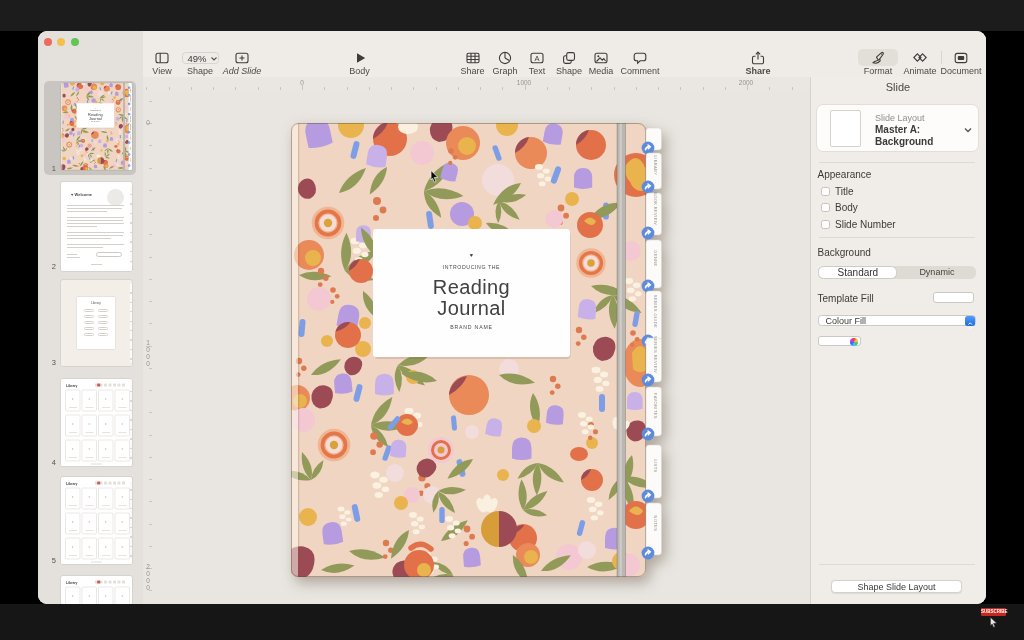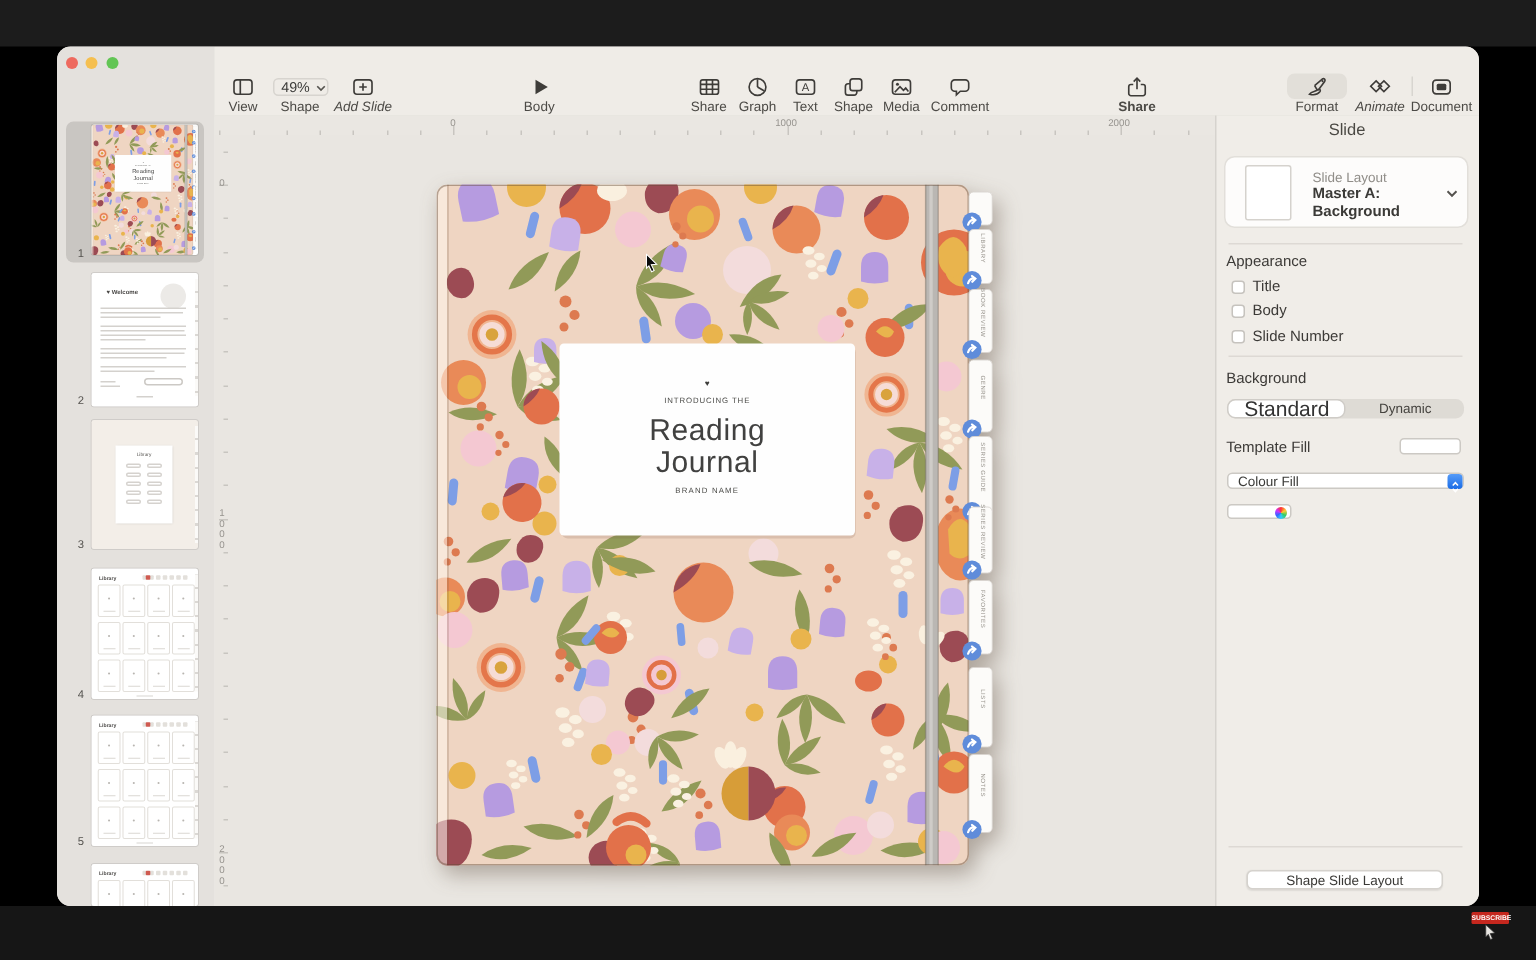--- a/index.html
+++ b/index.html
@@ -499,21 +499,21 @@
   <div class="abs tbi" style="left:840px;"><svg width="16" height="16" viewBox="0 0 16 16" fill="none" stroke="#3e3c39" stroke-width="1.1">
         <path d="M9 9.8 L13.1 4.3 C13.9 3.1 12.7 1.9 11.5 2.7 L6.4 7.1"></path>
         <path d="M8.8 9.6 C7 11.4 4.6 10.6 3 12.8 C5.8 13.6 8.4 13 9.9 11.2 C10.6 10.3 10 9 9 9.8 C8 10.4 7.6 9 6.4 7.1"></path>
         <circle cx="11.7" cy="4.1" r="0.7" fill="#3e3c39" stroke="none"></circle>
       </svg></div>
   <div class="abs lbl" style="left:840px;">Format</div>
   <div class="abs tbi" style="left:882px;"><svg width="16" height="16" viewBox="0 0 16 16" fill="none" stroke="#3e3c39" stroke-width="1.1">
         <path d="M5.4 3.9 L9 7.5 L5.4 11.1 L1.8 7.5 Z"></path>
         <path d="M10.6 3.9 L14.2 7.5 L10.6 11.1 L7 7.5 Z"></path>
       </svg></div>
-  <div class="abs lbl" style="left:882px;font-style:italic;">Animate</div>
+  <div class="abs lbl" style="left:882px;">Animate</div>
   <div class="abs" style="left:903px; top:20px; width:1px; height:13px; background:#d8d5d0;"></div>
   <div class="abs tbi" style="left:923px;"><svg width="16" height="16" viewBox="0 0 16 16" fill="none" stroke="#3e3c39" stroke-width="1.1">
         <rect x="2.2" y="3.4" width="11.6" height="9.2" rx="2.2"></rect>
         <rect x="4.8" y="5.9" width="6.4" height="4.2" rx="1" fill="#3e3c39" stroke="none"></rect>
       </svg></div>
   <div class="abs lbl" style="left:923px;">Document</div>
 
   <div class="abs" style="left:6px; top:50px; width:92px; height:94px; background:#c9c6c2; border-radius:5px;"></div>
   <div class="abs thumb" style="top:52px; height:87px;"><svg width="71" height="87" viewBox="0 0 372 454" preserveAspectRatio="none">
         <use href="#jcover"></use>
@@ -659,21 +659,21 @@
   <div class="abs cb" style="left:783px; top:155.5px;"></div>
     <div class="abs rlbl" style="left:797px; top:155px;">Title</div>
   <div class="abs cb" style="left:783px; top:171.5px;"></div>
     <div class="abs rlbl" style="left:797px; top:171px;">Body</div>
   <div class="abs cb" style="left:783px; top:188.5px;"></div>
     <div class="abs rlbl" style="left:797px; top:188px;">Slide Number</div>
   <div class="abs sideline" style="top:205.9px;"></div>
   <div class="abs rlbl" style="left:779.5px; top:216px;">Background</div>
   <div class="abs" style="left:780.4px; top:234.5px; width:158px; height:13.5px; background:#dedbd5; border-radius:5.5px;">
     <div class="abs" style="left:0; top:0; width:79px; height:13.5px; background:#fff; border:1px solid #cfccc7; border-radius:5.5px;"></div>
-    <div class="abs" style="left:0; top:0; width:79px; text-align:center; font-size:14px; color:#333; line-height:13.5px;">Standard</div>
+    <div class="abs" style="left:0; top:0; width:79px; text-align:center; font-size:10px; color:#333; line-height:13.5px;">Standard</div>
     <div class="abs" style="left:79px; top:0; width:79px; text-align:center; font-size:9px; color:#45433f; line-height:13.5px;">Dynamic</div>
   </div>
   <div class="abs rlbl" style="left:779.5px; top:261.5px;">Template Fill</div>
   <div class="abs" style="left:895.4px; top:261px; width:41px; height:11px; background:#fff; border:1px solid #ccc9c4; border-radius:3px;"></div>
   <div class="abs" style="left:780.4px; top:283.8px; width:158px; height:11.5px; background:#fff; border:1px solid #ccc9c4; border-radius:3.5px;">
     <div class="abs" style="left:6px; top:0; font-size:9px; color:#3a3a37; line-height:11px;">Colour Fill</div>
     <div class="abs" style="left:145.5px; top:0.5px; width:10.5px; height:9.5px; background:linear-gradient(#559bf8,#1a6ce6); border-radius:2.5px;"><svg width="10.5" height="9.5" viewBox="0 0 10.5 9.5" fill="none" stroke="#fff" stroke-width="1">
           <path d="M3.5 3.6 L5.25 1.8 L7 3.6"></path>
           <path d="M3.5 5.9 L5.25 7.7 L7 5.9"></path>
         </svg></div>

